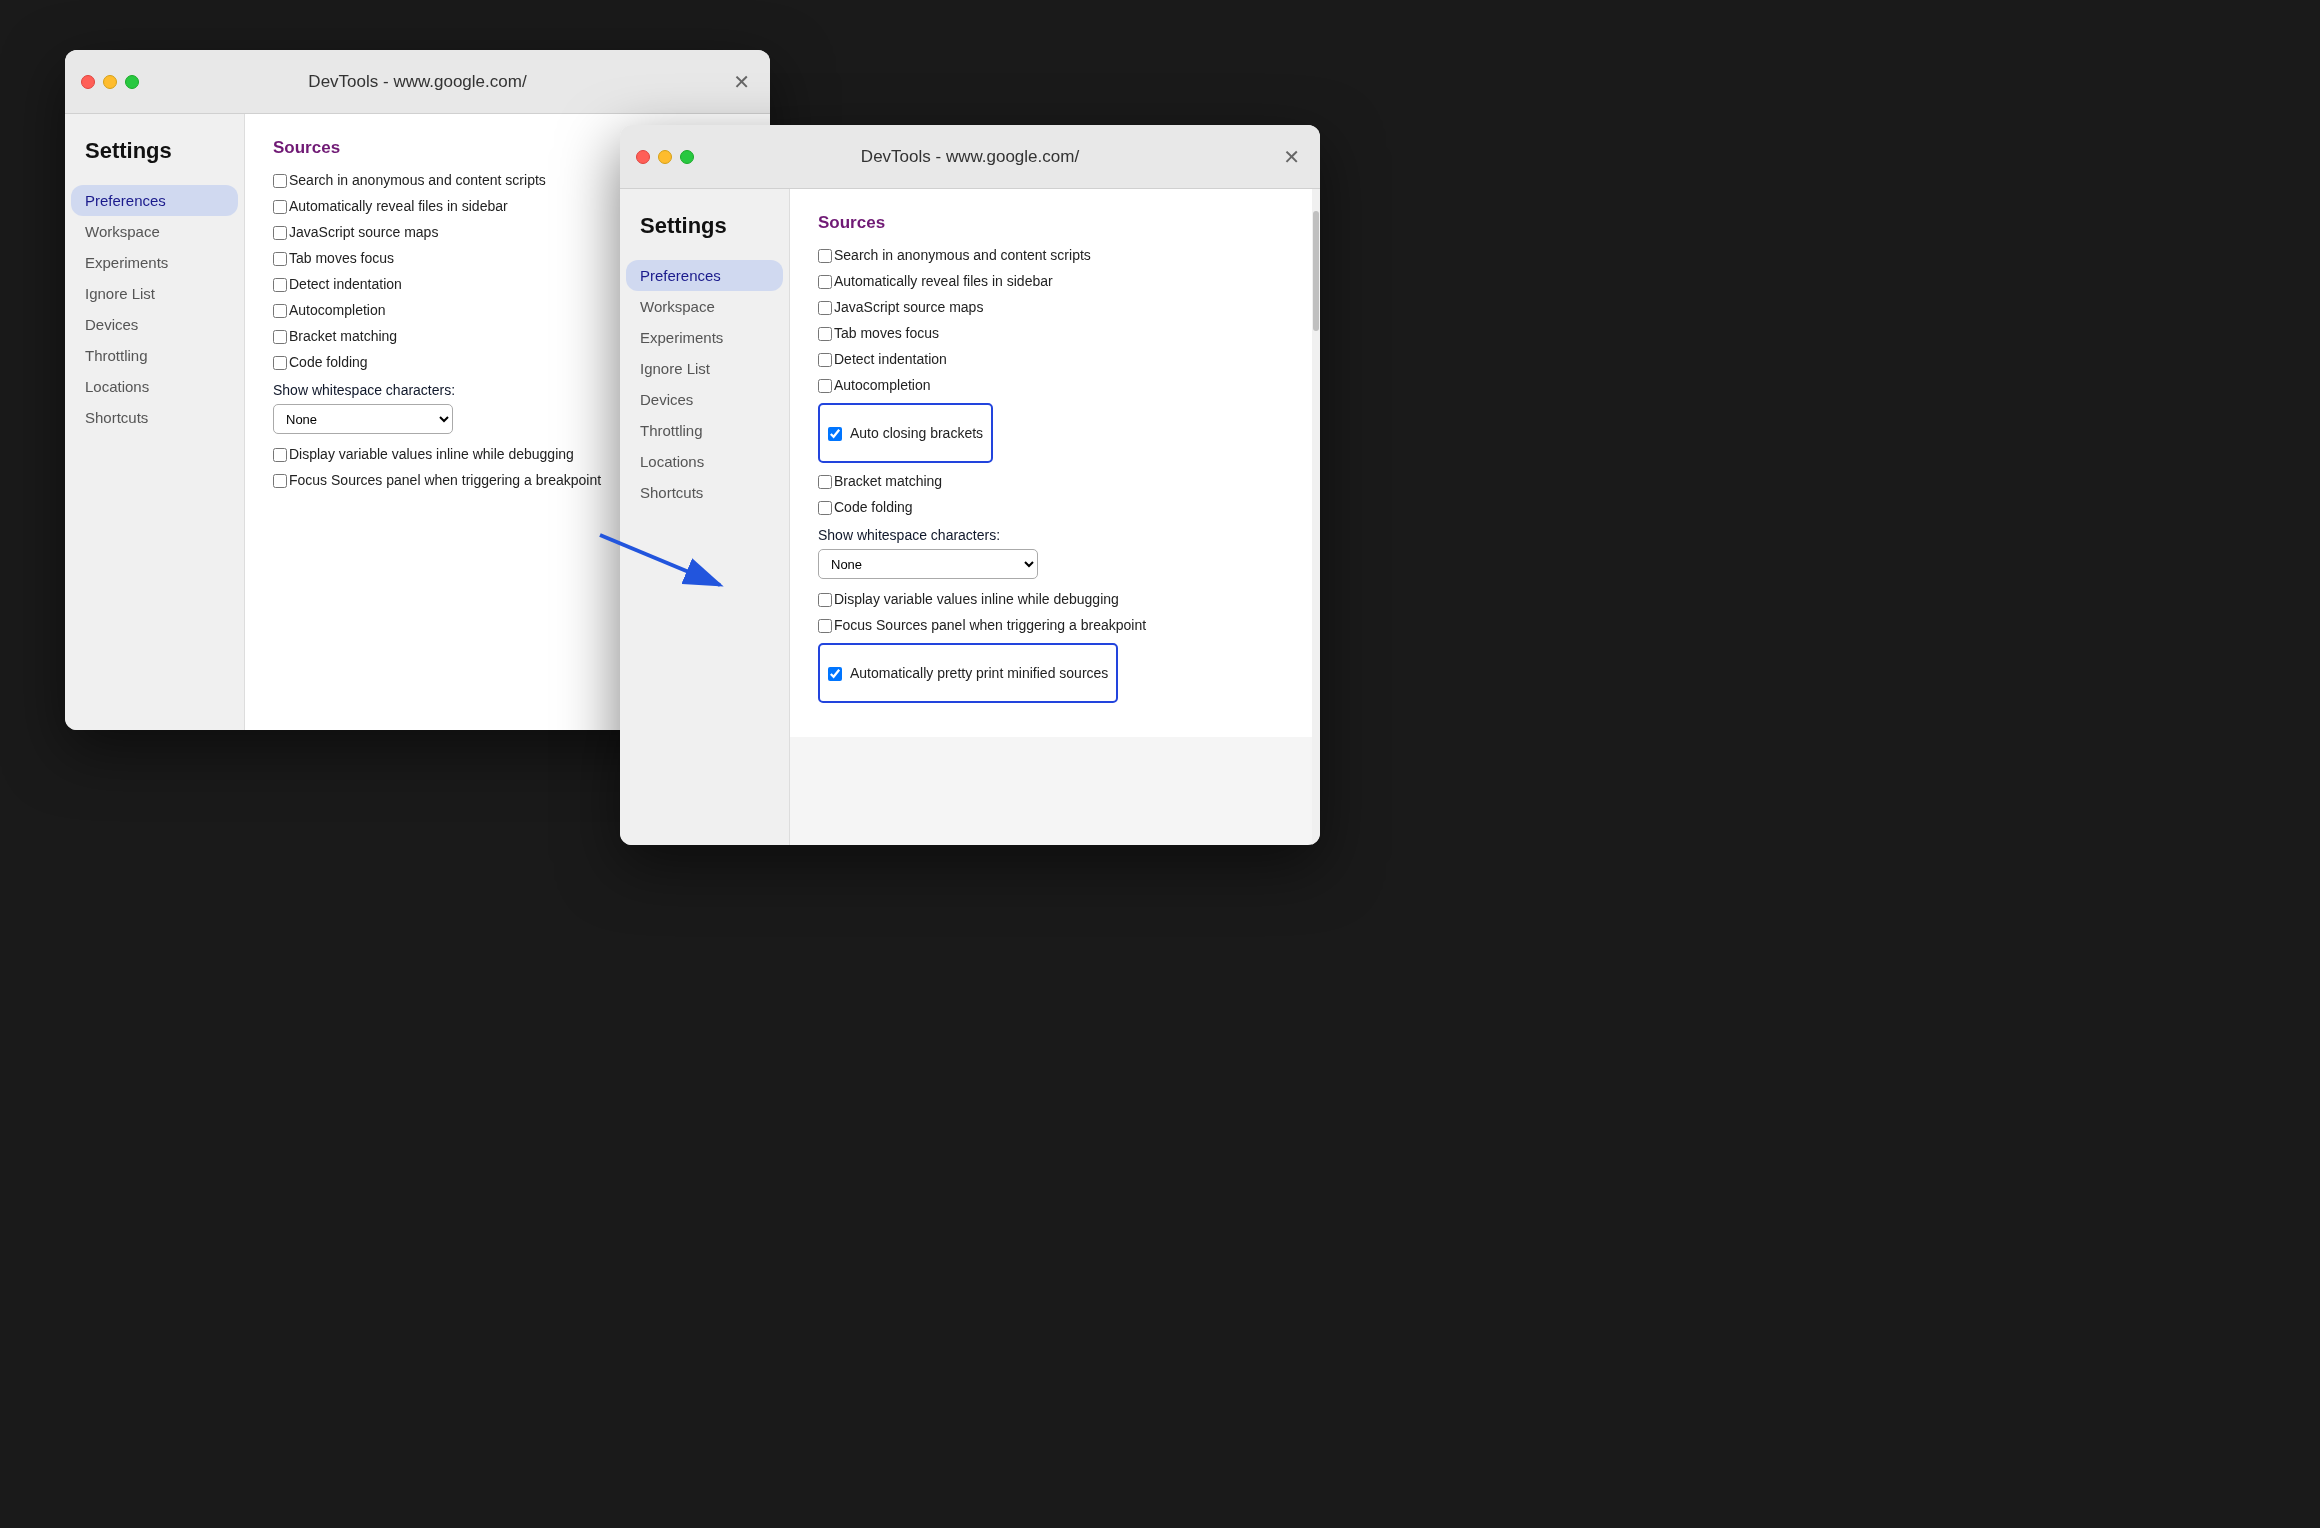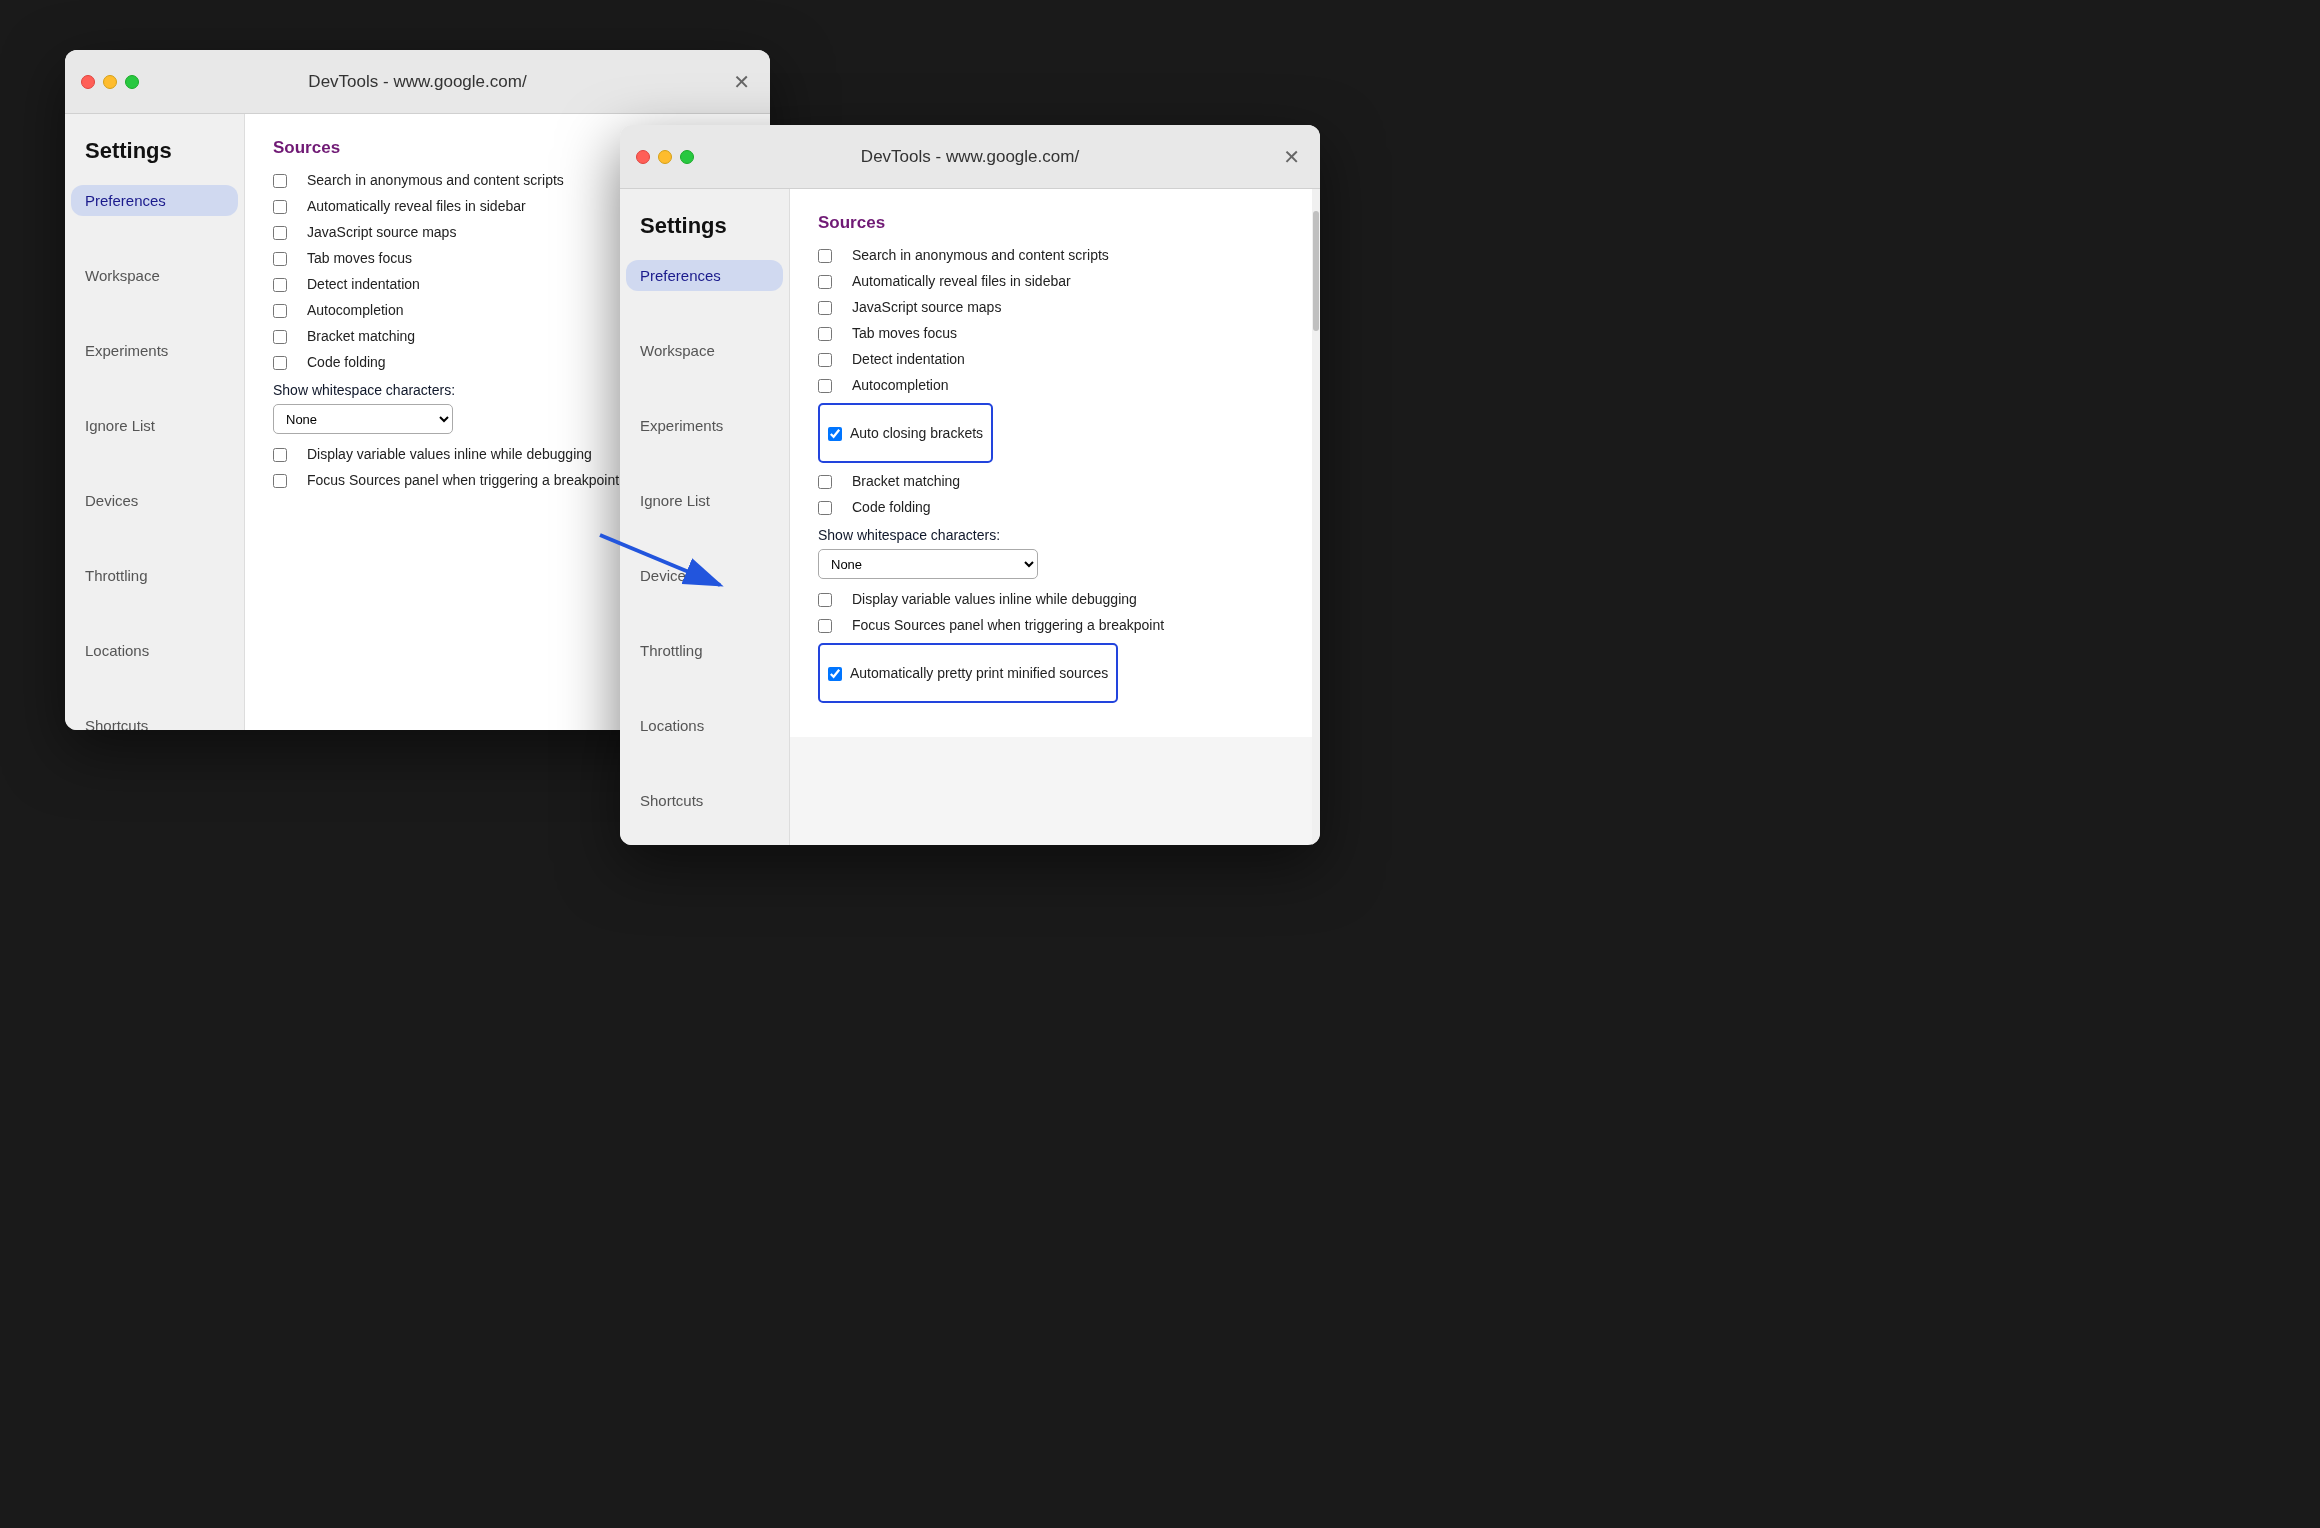--- a/index.html
+++ b/index.html
@@ -85,21 +85,20 @@
       font-weight: 600;
       color: #111;
       padding: 8px 20px 21px;
     }
 
     .sidebar-item {
       padding: 7px 20px;
       font-size: 15px;
       cursor: pointer;
       color: #555;
-      margin-top: 44px;
     }
 
     .sidebar-item.active {
       background: #d0d9f0;
       color: #1a1a8c;
       font-weight: 500;
       border-radius: 12px;
       margin: 0 6px;
       padding: 7px 14px;
     }
@@ -118,21 +117,21 @@
       color: #701a75;
       margin-bottom: 14px;
     }
 
     .checkbox-row {
       display: flex;
       align-items: flex-start;
       margin-bottom: 10px;
       font-size: 14px;
       color: #222;
-      gap: 20px;
+      gap: 2px;
     }
 
     .checkbox-row input[type="checkbox"] {
       margin-top: 2px;
       flex-shrink: 0;
       width: 14px;
       height: 14px;
     }
 
     .checkbox-row.highlighted {

